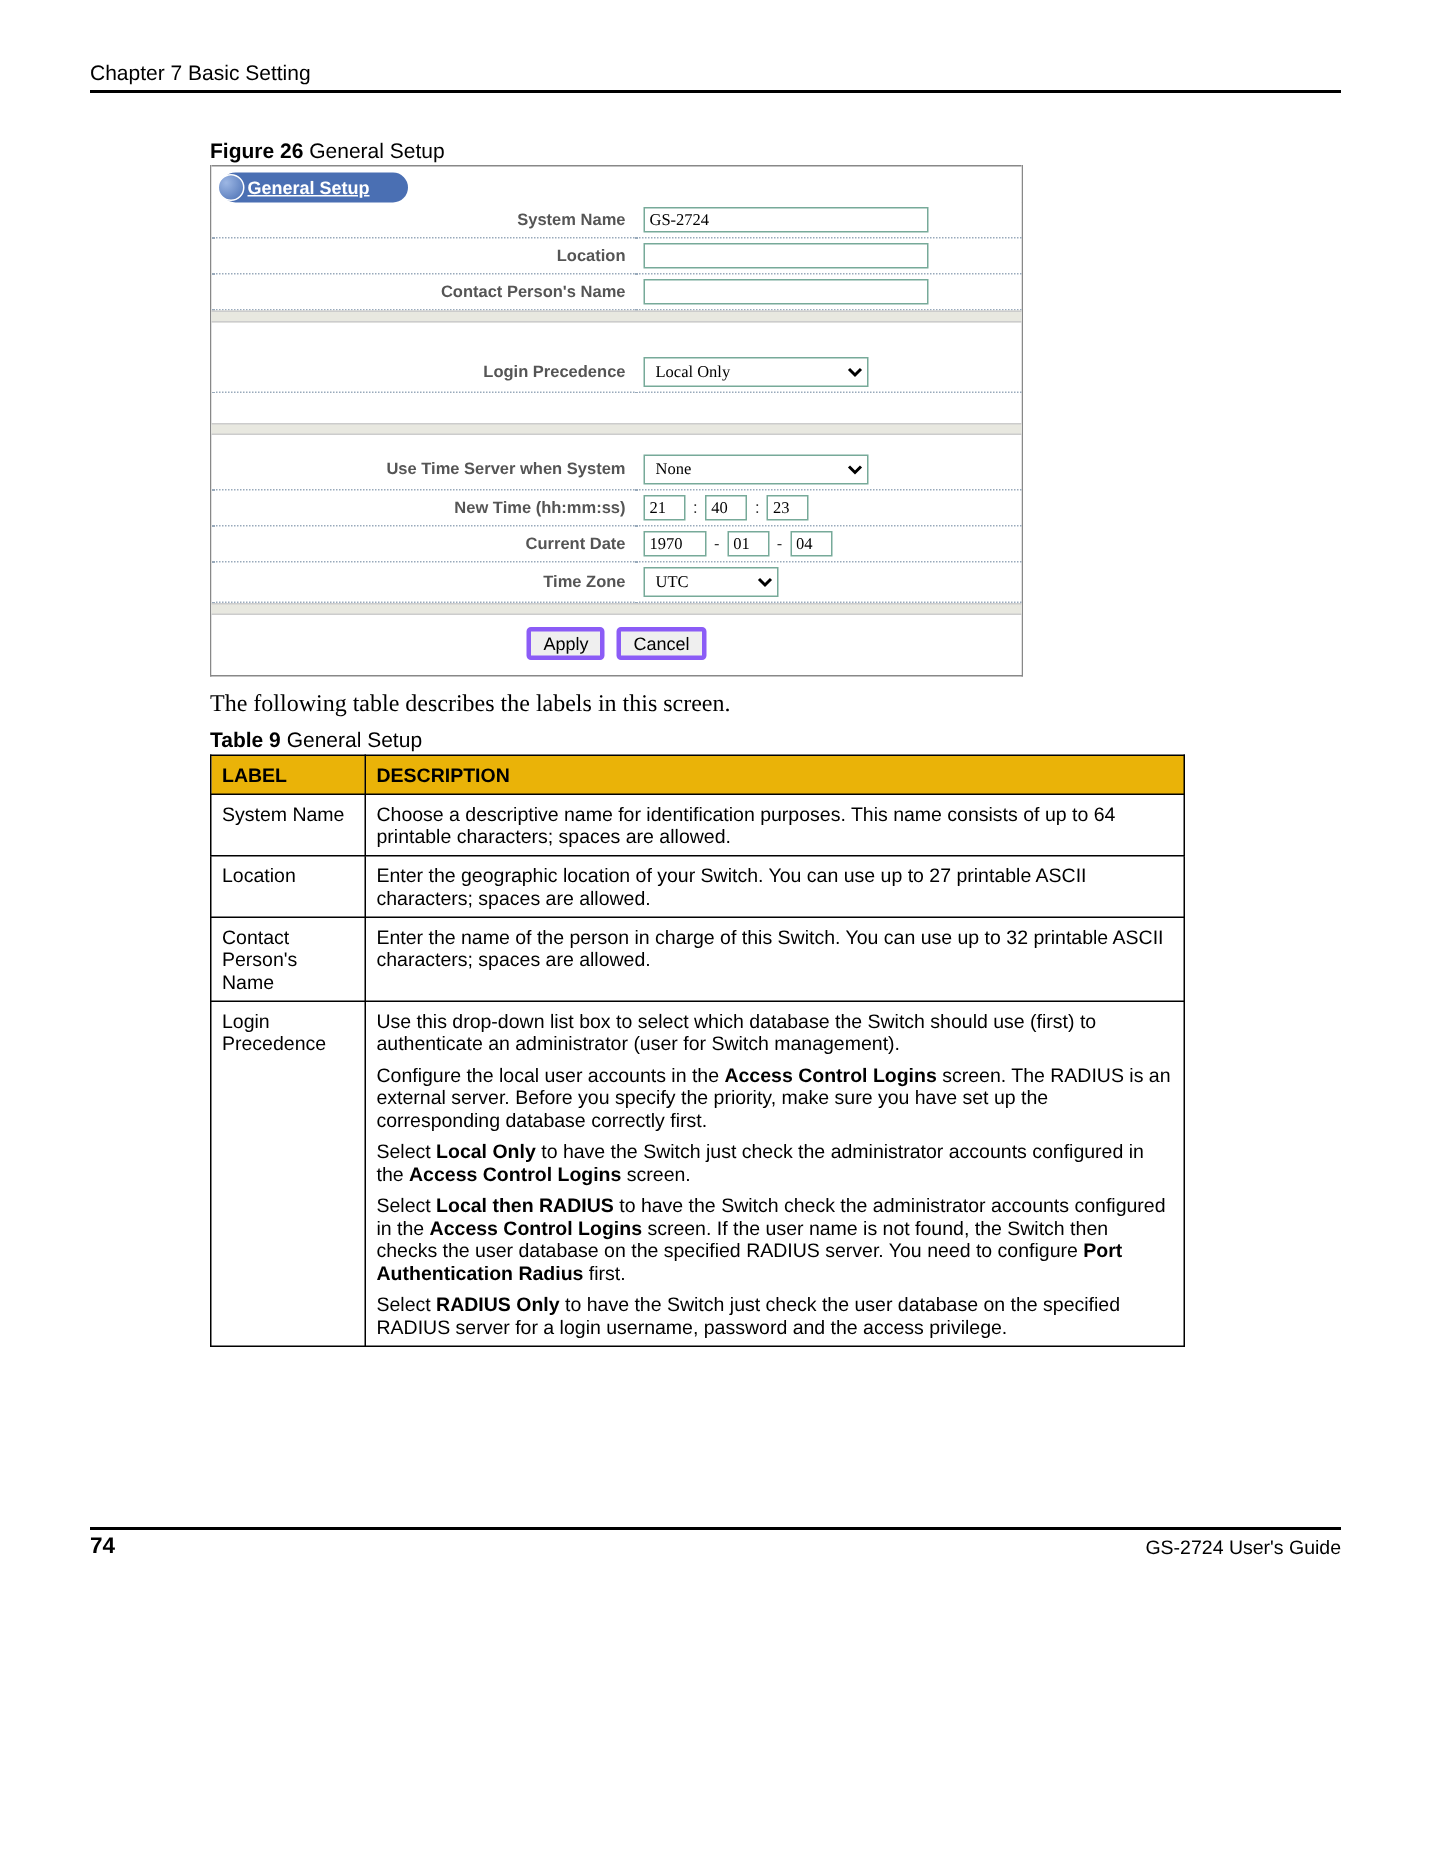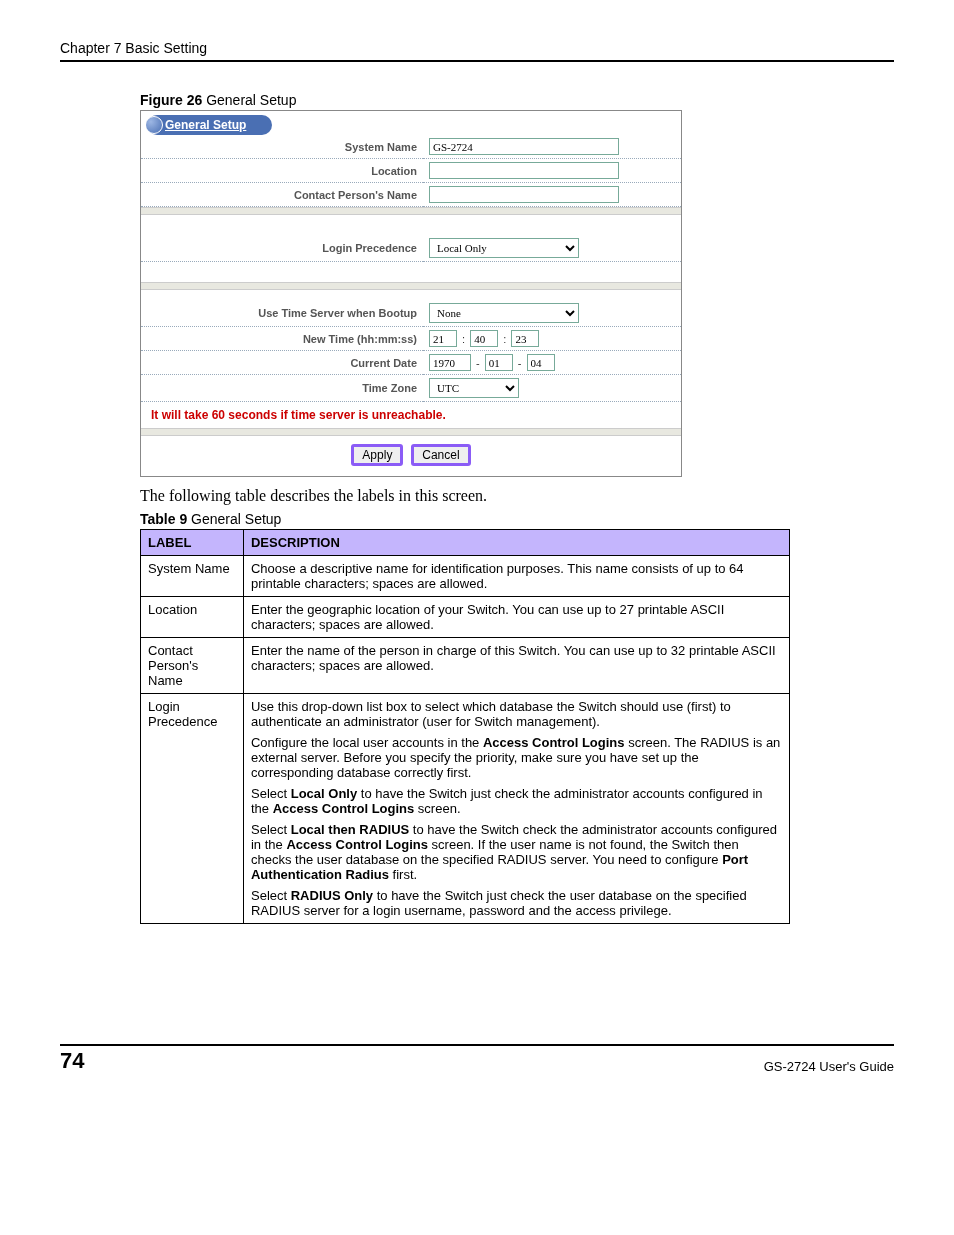--- a/index.html
+++ b/index.html
@@ -140,34 +140,34 @@
     font-size: 13px;
   }
   .desc-table th, .desc-table td {
     border: 1px solid #000;
     padding: 5px 7px;
     text-align: left;
     vertical-align: top;
   }
   .desc-table th {
     font-weight: bold;
-    background: #c4b5fd;
+    background: #eab308;
   }
   .desc-table td p { margin: 0 0 6px 0; }
   .desc-table td p:last-child { margin-bottom: 0; }
   .footer {
     display: flex;
     justify-content: space-between;
     align-items: flex-end;
     margin-top: 120px;
     border-top: 2px solid #000;
     padding-top: 2px;
   }
   .page-num {
-    font-size: 22px;
+    font-size: 15px;
     font-weight: bold;
   }
   .guide-name {
     font-size: 13px;
   }
 </style>
 </head>
 <body>
 
 <div class="chapter-header">Chapter 7 Basic Setting</div>
@@ -219,21 +219,21 @@
     </tbody>
       </table>
 
     <div style="height:20px"></div>
     <div class="separator-bar"></div>
     <div style="height:10px"></div>
 
     <table class="form-section">
       <tbody>
           <tr>
-        <td class="label-cell">Use Time Server when Bootup</td>
+        <td class="label-cell">Use Time Server when System</td>
         <td class="field-cell">
           <select class="select-input wide">
             <option>None</option>
           </select>
         </td>
       </tr>
       <tr>
         <td class="label-cell">New Time (hh:mm:ss)</td>
         <td class="field-cell">
           <input class="text-input tiny" value="21" style="">
@@ -257,21 +257,20 @@
         <td class="label-cell">Time Zone</td>
         <td class="field-cell">
           <select class="select-input">
             <option>UTC</option>
           </select>
         </td>
       </tr>
     </tbody>
       </table>
 
-    <div class="warning-line">It will take 60 seconds if time server is unreachable.</div>
 
     <div class="separator-bar"></div>
 
     <div class="button-row">
       <button class="btn">Apply</button>
       <button class="btn">Cancel</button>
     </div>
   </div>
 </div>
 

